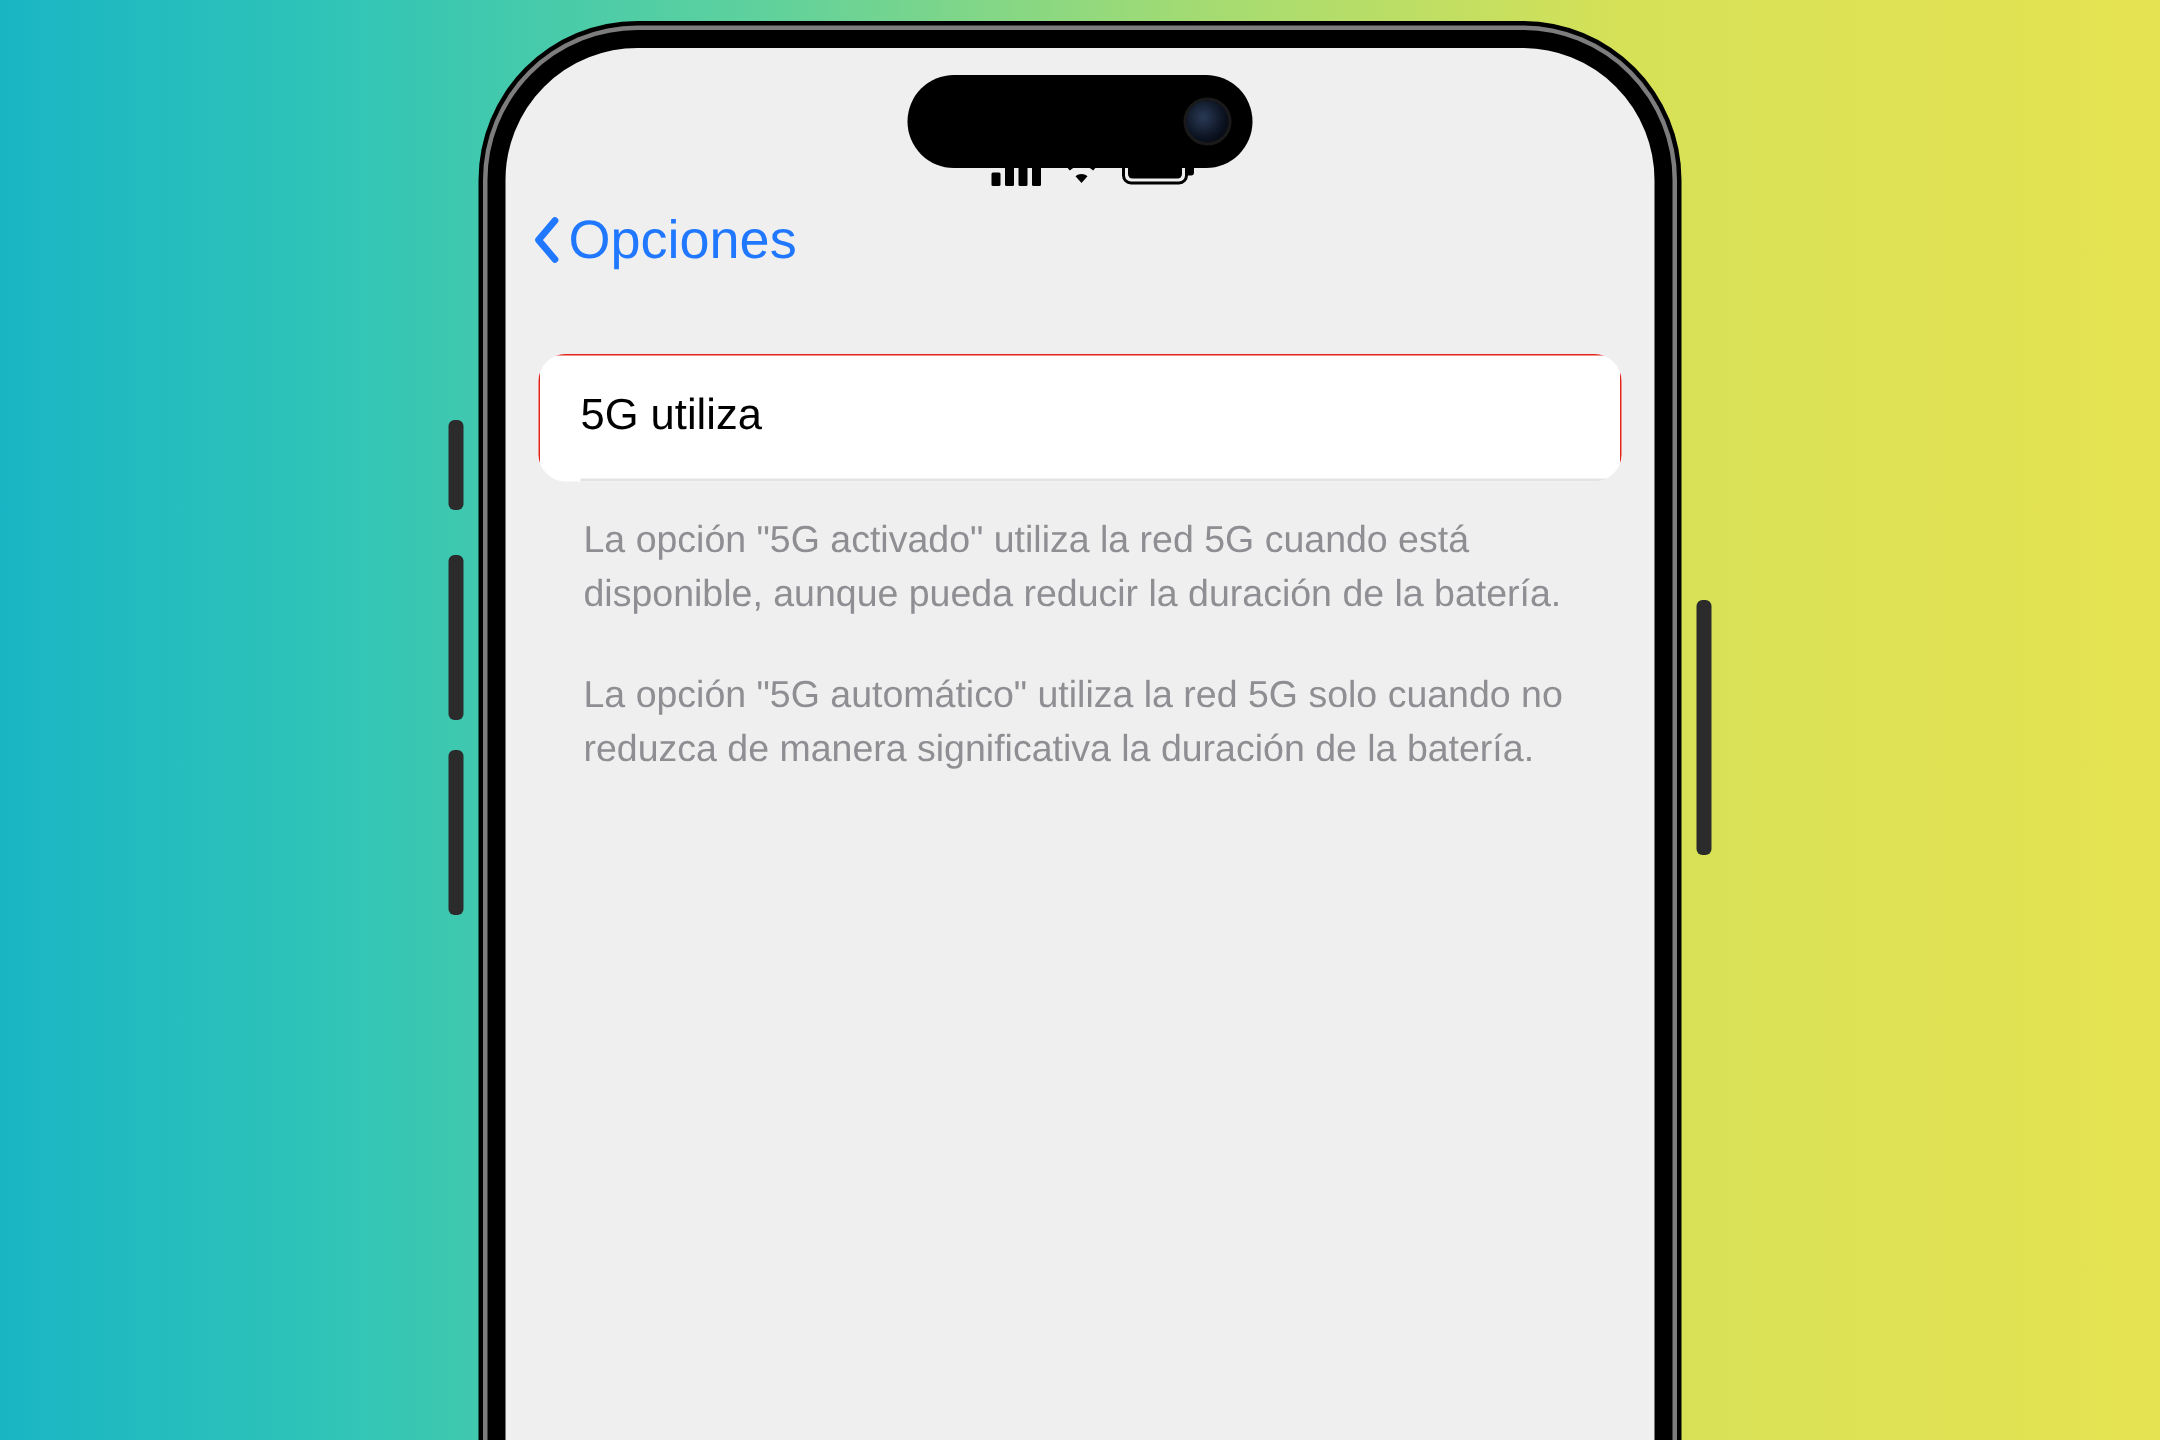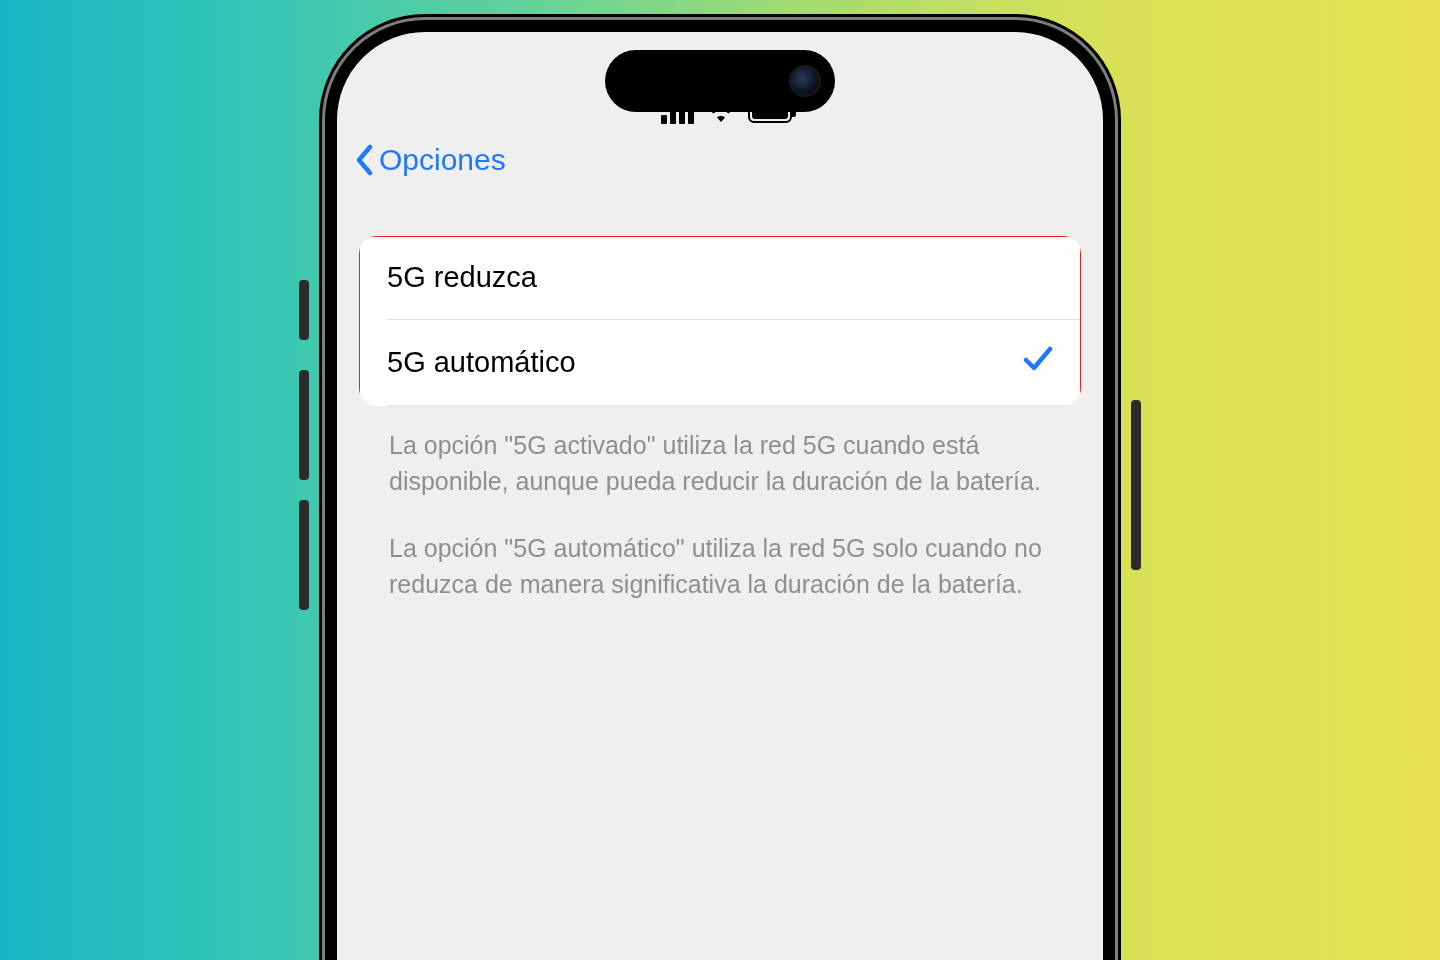--- a/index.html
+++ b/index.html
@@ -104,21 +104,21 @@
     font-weight: 600;
     color: #000;
   }
   .nav-back {
     position: absolute;
     left: 18px;
     display: flex;
     align-items: center;
     gap: 4px;
     color: #1f78ff;
-    font-size: 30px;
+    font-size: 36px;
     font-weight: 400;
   }
   .nav-back svg { display:block; }
 
   
   .content { padding: 40px 22px 0 22px; }
   .group {
     background: #fff;
     border-radius: 18px;
     overflow: hidden;
@@ -198,32 +198,24 @@
           </svg>
           <span>Opciones</span>
         </div>
       </div>
 
       <div class="content">
         <div class="group">
           <div class="highlight"></div>
 
           <div class="row">
-            <span>5G reduzca</span>
+            <span>5G utiliza</span>
           </div>
           <div class="sep"></div>
 
-          <div class="row">
-            <span>5G automático</span>
-            <span class="check">
-              <svg width="30" height="28" viewBox="0 0 30 28">
-                <polyline points="3,15 11,23 27,4" fill="none" stroke="#1f78ff" stroke-width="4.5" stroke-linecap="round" stroke-linejoin="round"></polyline>
-              </svg>
-            </span>
-          </div>
           <div class="sep"></div>
 
         </div>
 
         <div class="footer-text">
           <p>La opción "5G activado" utiliza la red 5G cuando está disponible, aunque pueda reducir la duración de la batería.</p>
           <p>La opción "5G automático" utiliza la red 5G solo cuando no reduzca de manera significativa la duración de la batería.</p>
         </div>
       </div>
 

